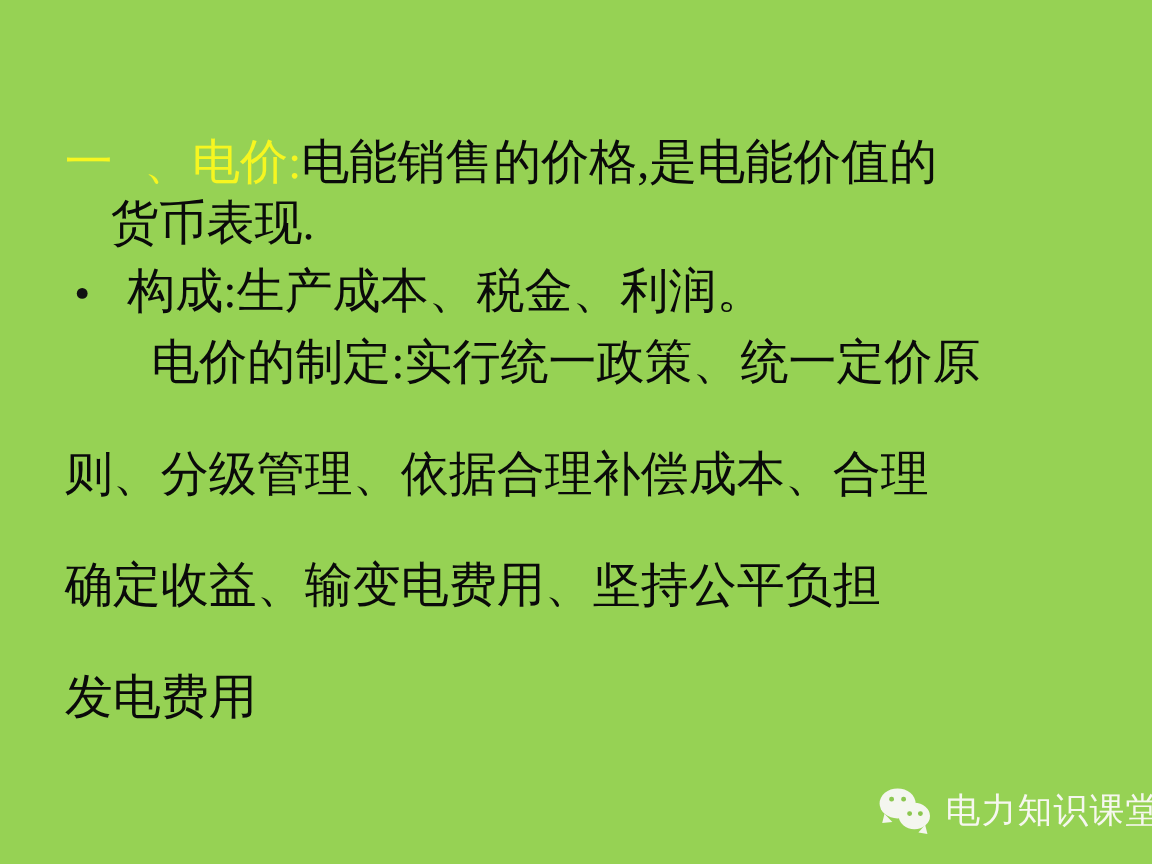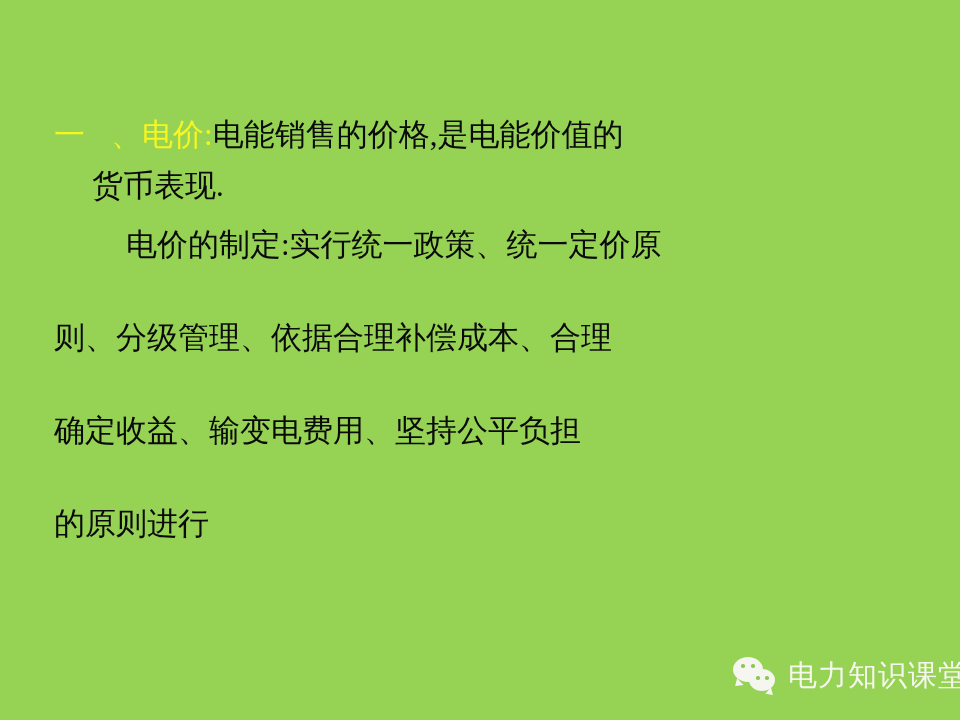--- a/index.html
+++ b/index.html
@@ -24,21 +24,21 @@
   #content {
     position: absolute;
     left: 54px;
     top: 108px;
     width: 860px;
   }
 
   .para {
     position: relative;
     color: #0a0a0a;
-    font-size: 31px;
+    font-size: 40px;
     line-height: 53px;
     letter-spacing: 0px;
     white-space: normal;
     word-break: break-all;
   }
 
   
   .para-lead {
     text-indent: 0;
     padding-left: 0;
@@ -181,27 +181,31 @@
 
 <div id="slide">
 
   <div id="content">
 
     <div class="para para-lead">
       <span class="heading"><span>一</span><span class="sp"></span><span>、</span><span>电价</span><span>:</span></span><span class="body-txt">电能销售的价格,是电能价值的</span>
       <span class="cont">货币表现.</span>
     </div>
 
+    <div class="para bullet-para">
+      <span class="bullet-dot"></span>
+      <span class="b-first">构成:生产成本、税金、利润。</span>
+    </div>
 
 
     <div class="para para-plain">
       <span>电价的制定:实行统一政策、统一定价原</span>
       <span class="pl-rest">则、分级管理、依据合理补偿成本、合理</span>
       <span class="pl-rest">确定收益、输变电费用、坚持公平负担</span>
-      <span class="pl-rest">的原则进行</span>
+      <span class="pl-rest">发电费用</span>
     </div>
 
   </div>
 
   <div id="watermark">
     <span class="wechat-logo">
       <span class="bub-big"></span>
       <span class="bub-small"></span>
       <span class="eye e1"></span>
       <span class="eye e2"></span>

